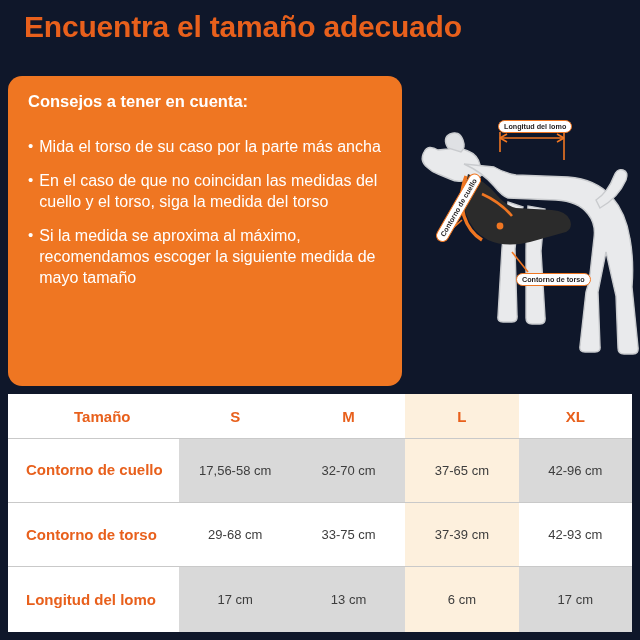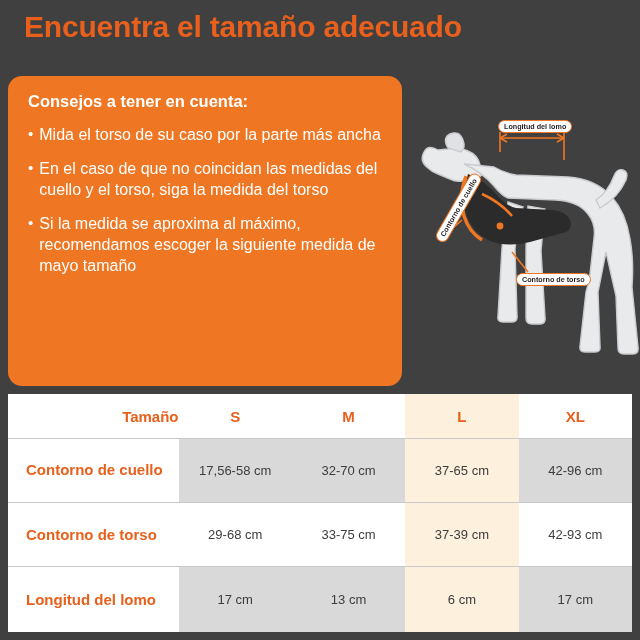--- a/index.html
+++ b/index.html
@@ -5,21 +5,21 @@
   * { box-sizing: border-box; margin: 0; padding: 0; }
   html, body {
     width: 640px; height: 640px;
     background: #ffffff;
     font-family: "Liberation Sans", sans-serif;
     overflow: hidden;
   }
   .page {
     position: relative;
     width: 640px; height: 640px;
-    background: #404040;
+    background: #0f172a;
   }
 
   
   .title {
     position: absolute;
     left: 24px; top: 10px;
     width: 600px;
     font-size: 30px;
     font-weight: bold;
     color: #e8601c;
@@ -33,21 +33,21 @@
     left: 8px; top: 76px;
     width: 394px; height: 310px;
     background: #ef7622;
     border-radius: 14px;
     padding: 16px 18px 10px 20px;
     color: #ffffff;
   }
   .tips-heading {
     font-size: 16.5px;
     font-weight: bold;
-    margin-bottom: 12px;
+    margin-bottom: 24px;
     line-height: 1.2;
   }
   .tip {
     font-size: 16px;
     line-height: 1.32;
     margin-bottom: 13px;
     display: flex;
     align-items: flex-start;
   }
   .tip .bullet {
@@ -106,21 +106,21 @@
     color: #3d3d3d;
   }
   thead th {
     font-size: 15px;
     font-weight: bold;
     color: #e8601c;
     height: 44px;
     background: #ffffff;
   }
   thead th.row-head {
-    text-align: right;
+    text-align: center;
     padding-left: 18px;
   }
   tbody td.row-head {
     text-align: left;
     padding-left: 18px;
     font-size: 15px;
     font-weight: bold;
     color: #e8601c;
     line-height: 1.2;
     background: #ffffff;

